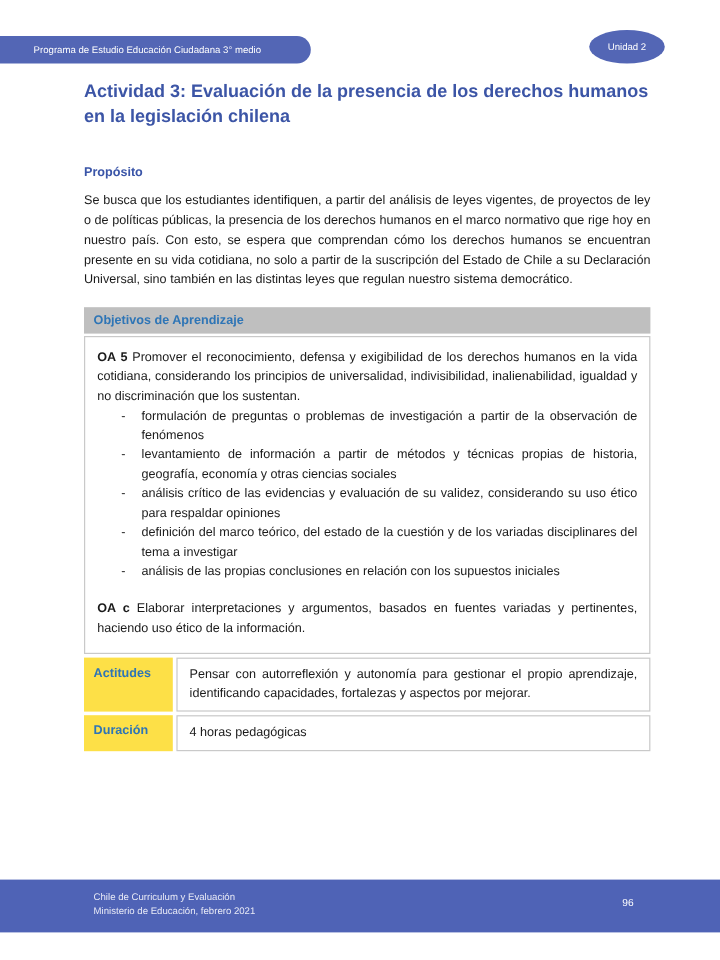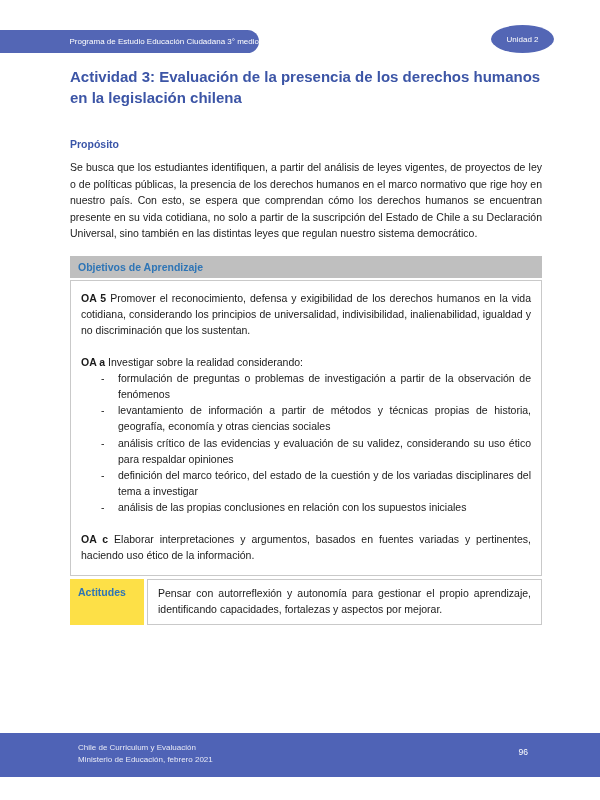--- a/index.html
+++ b/index.html
@@ -23,21 +23,21 @@
     position: absolute;
     left: 0;
     top: 30px;
     width: 259px;
     height: 23px;
     background: #5366b5;
     border-radius: 0 12px 12px 0;
     color: #ffffff;
     font-size: 8px;
     line-height: 23px;
-    text-align: right;
+    text-align: left;
     padding-left: 28px;
     box-sizing: border-box;
   }
   .unit-badge {
     position: absolute;
     left: 491px;
     top: 25px;
     width: 63px;
     height: 28px;
     background: #5366b5;
@@ -196,40 +196,43 @@
     <p class="purpose-body">Se busca que los estudiantes identifiquen, a partir del análisis de leyes vigentes, de proyectos de ley o de políticas públicas, la presencia de los derechos humanos en el marco normativo que rige hoy en nuestro país. Con esto, se espera que comprendan cómo los derechos humanos se encuentran presente en su vida cotidiana, no solo a partir de la suscripción del Estado de Chile a su Declaración Universal, sino también en las distintas leyes que regulan nuestro sistema democrático.</p>
 
     <div class="objectives">
 
       <div class="oa-header">Objetivos de Aprendizaje</div>
 
       <div class="oa-body">
 
         <p><span class="oa-code">OA 5</span> <span>Promover el reconocimiento, defensa y exigibilidad de los derechos humanos en la vida cotidiana, considerando los principios de universalidad, indivisibilidad, inalienabilidad, igualdad y no discriminación que los sustentan.</span></p>
 
-        <p class="spaced"><span class="oa-code">OA a</span> <span>Investigar sobre la realidad considerando:</span></p>
 
         <ul class="oa-bullets">
           <li>formulación de preguntas o problemas de investigación a partir de la observación de fenómenos</li>
           <li>levantamiento de información a partir de métodos y técnicas propias de historia, geografía, economía y otras ciencias sociales</li>
           <li>análisis crítico de las evidencias y evaluación de su validez, considerando su uso ético para respaldar opiniones</li>
           <li>definición del marco teórico, del estado de la cuestión y de los variadas disciplinares del tema a investigar</li>
           <li>análisis de las propias conclusiones en relación con los supuestos iniciales</li>
         </ul>
 
         <p class="spaced"><span class="oa-code">OA c</span> <span>Elaborar interpretaciones y argumentos, basados en fuentes variadas y pertinentes, haciendo uso ético de la información.</span></p>
 
 
       </div>
 
       <div class="attr-row">
         <div class="attr-label">Actitudes</div>
         <div class="attr-value">Pensar con autorreflexión y autonomía para gestionar el propio aprendizaje, identificando capacidades, fortalezas y aspectos por mejorar.</div>
       </div>
 
+      <div class="attr-row">
+        <div class="attr-label">Duración</div>
+        <div class="attr-value">4 horas pedagógicas</div>
+      </div>
 
     </div>
   </div>
 
   <div class="footer-bar">
     <div class="footer-text">
       <div>Chile de Curriculum y Evaluación</div>
       <div>Ministerio de Educación, febrero 2021</div>
     </div>
     <div class="footer-page">96</div>

